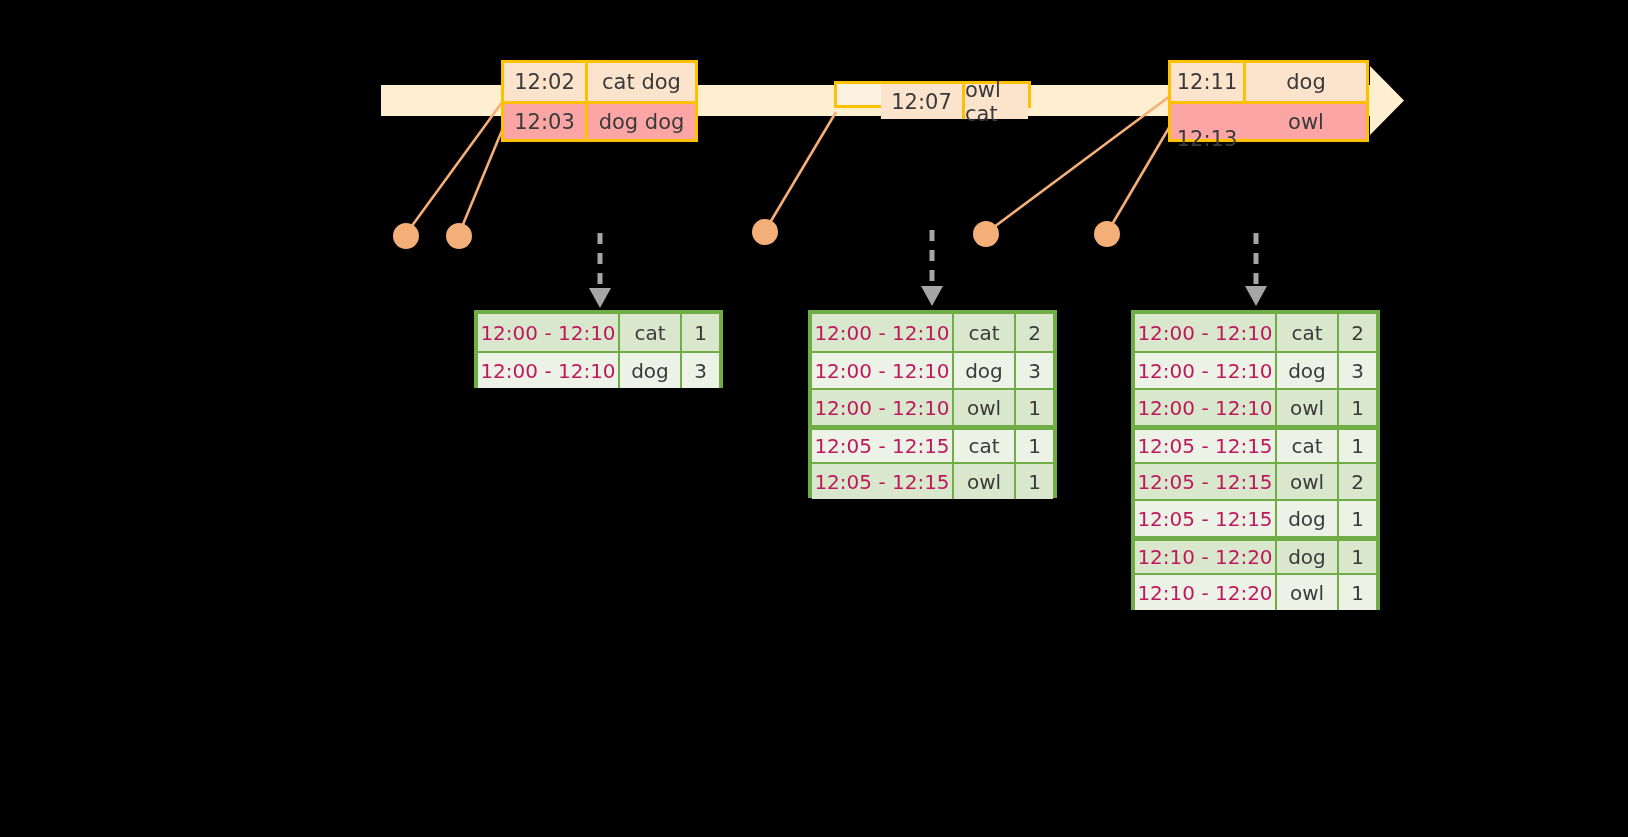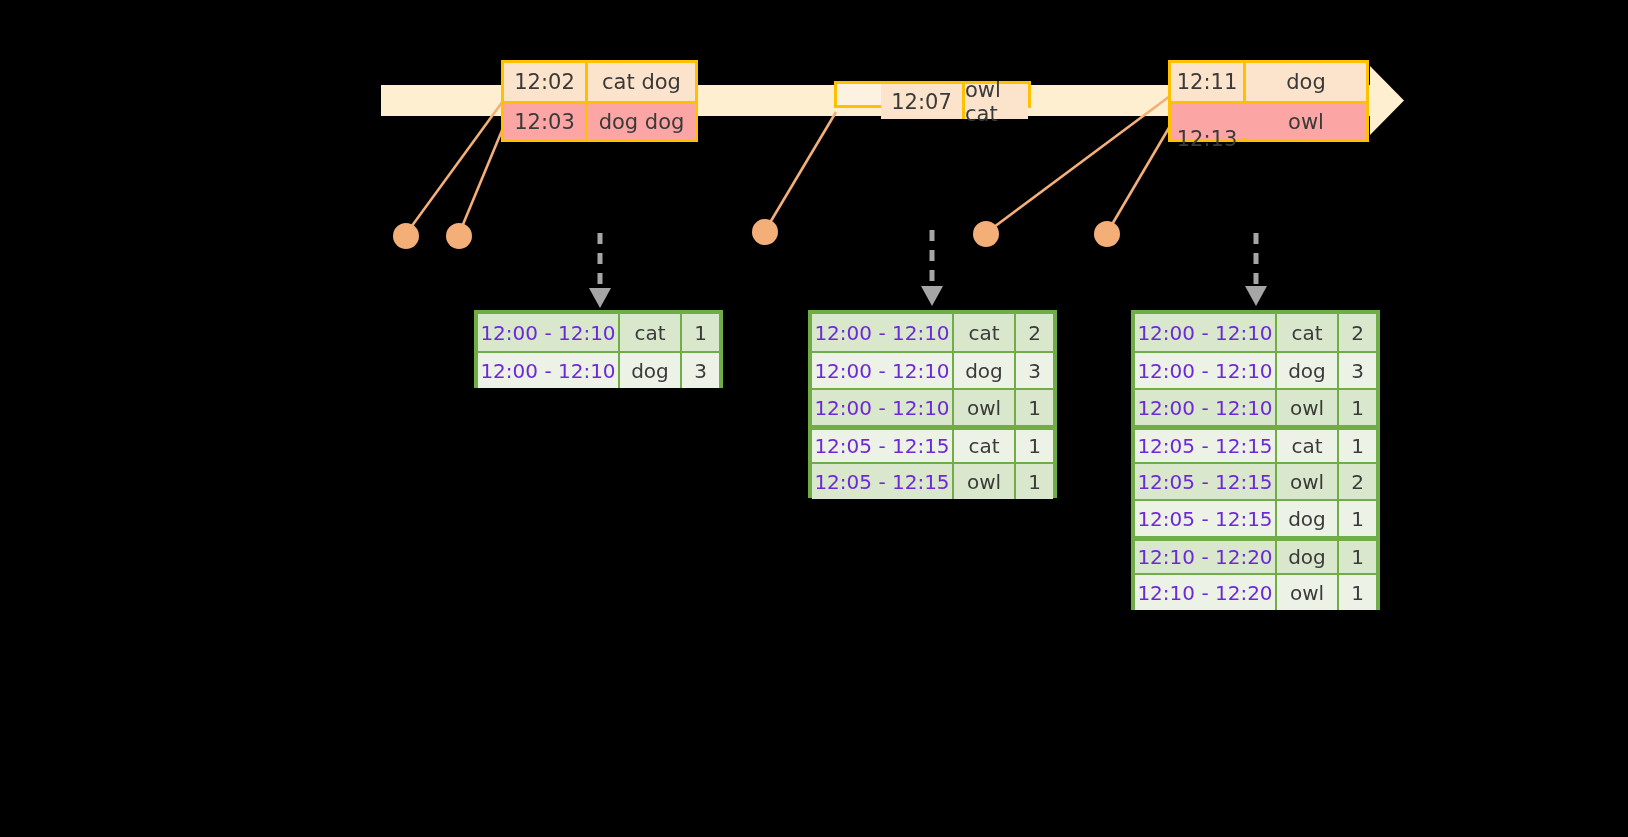--- a/index.html
+++ b/index.html
@@ -79,21 +79,21 @@
   .res-row.even { background: #D9E7CC; }
   .res-row.odd  { background: #EDF2E7; }
   .res-row + .res-row { border-top: 2px solid #70AD47; }
   .res-row.groupsep { border-top: 5px solid #70AD47; }
   .res-win {
     box-sizing: border-box;
     display: flex;
     align-items: center;
     justify-content: center;
     font-size: 20px;
-    color: #6d28d9;
+    color: #be185d;
     border-right: 2px solid #70AD47;
   }
   .res-word {
     box-sizing: border-box;
     display: flex;
     align-items: center;
     justify-content: center;
     font-size: 20px;
     color: #3a3a3a;
     border-right: 2px solid #70AD47;

